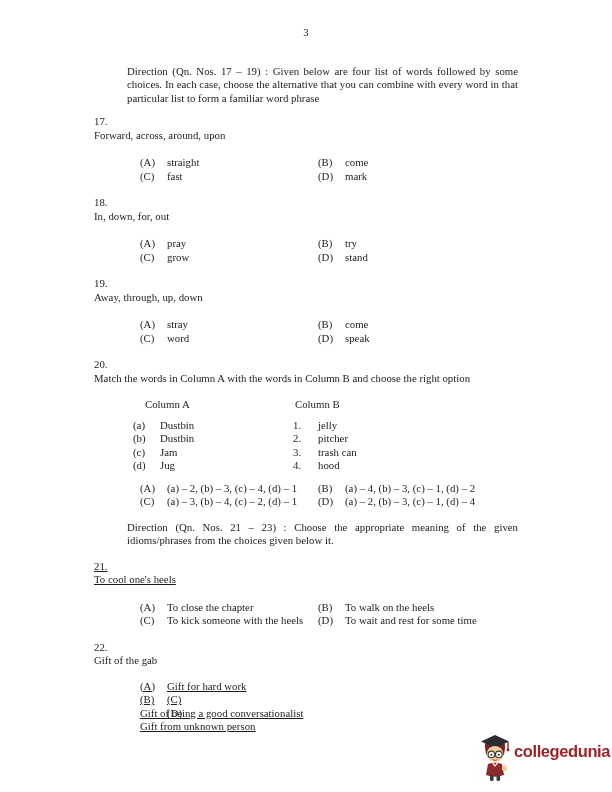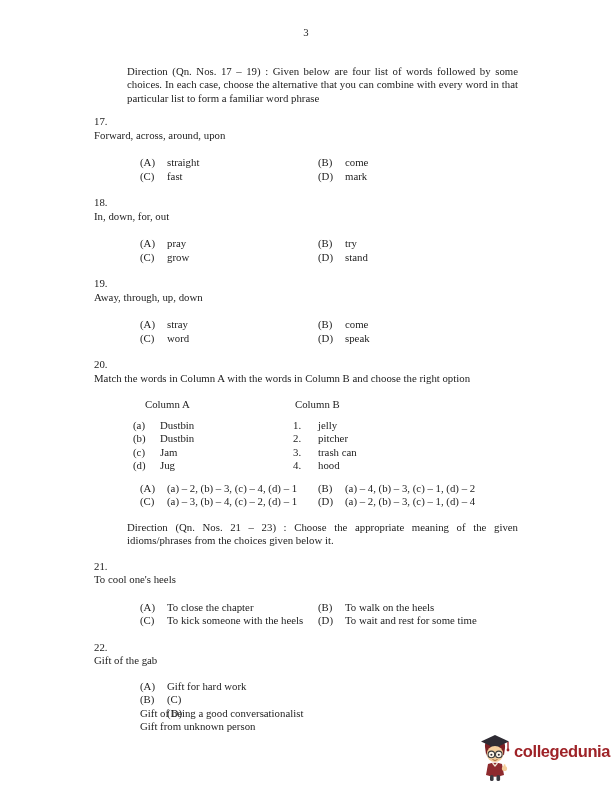--- a/index.html
+++ b/index.html
@@ -14,21 +14,21 @@
   .dir { margin-left:33px; text-align:justify; }
   .dir.d1 { margin-top:25px; }
   .dir.d2 { margin-top:12px; }
   .dir b { font-weight:normal; }
 
   .q-line { display:flex;flex-direction:column; }
   .qnum { width:33px; flex:none; }
   .qtext { flex:1; }
   .qtext.justify { text-align:justify; }
 
-  .mt10{margin-top:10px;} .mt12{margin-top:12px;} .mt13{margin-top:13px;}
+  .mt10{margin-top:10px;} .mt12{margin-top:12px;text-decoration:underline;} .mt13{margin-top:13px;}
   .mt14{margin-top:14px;} .mt7{margin-top:7px;} .mt9{margin-top:9px;}
 
   .opts2 {
     display:grid; grid-template-columns:27px minmax(151px,max-content) 27px auto;
     padding-left:46px;
   }
   .opts2 span { white-space:nowrap; }
   .opts1 { display:grid; grid-template-columns:27px auto; padding-left:46px; }
   .opts1 span { white-space:nowrap; }
 

